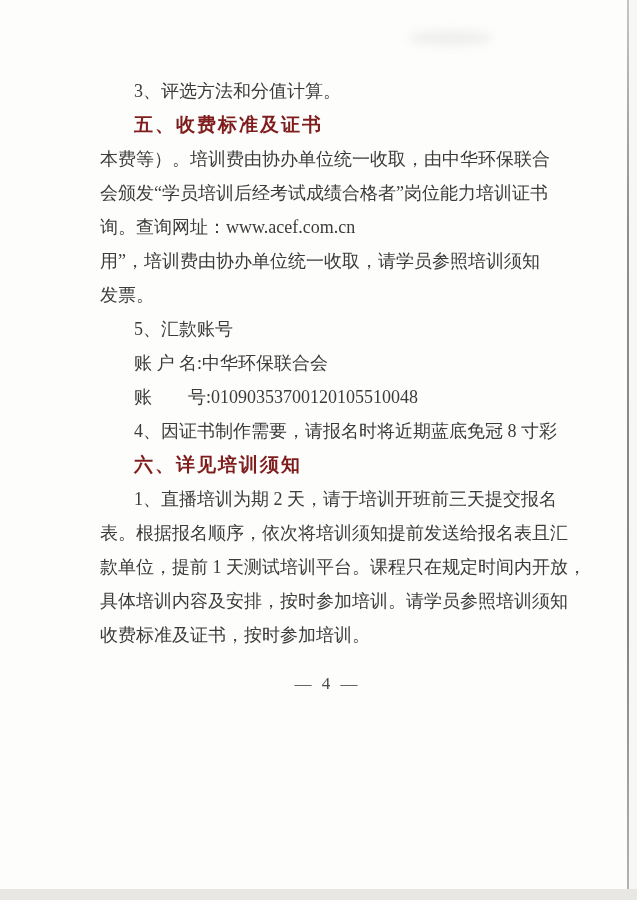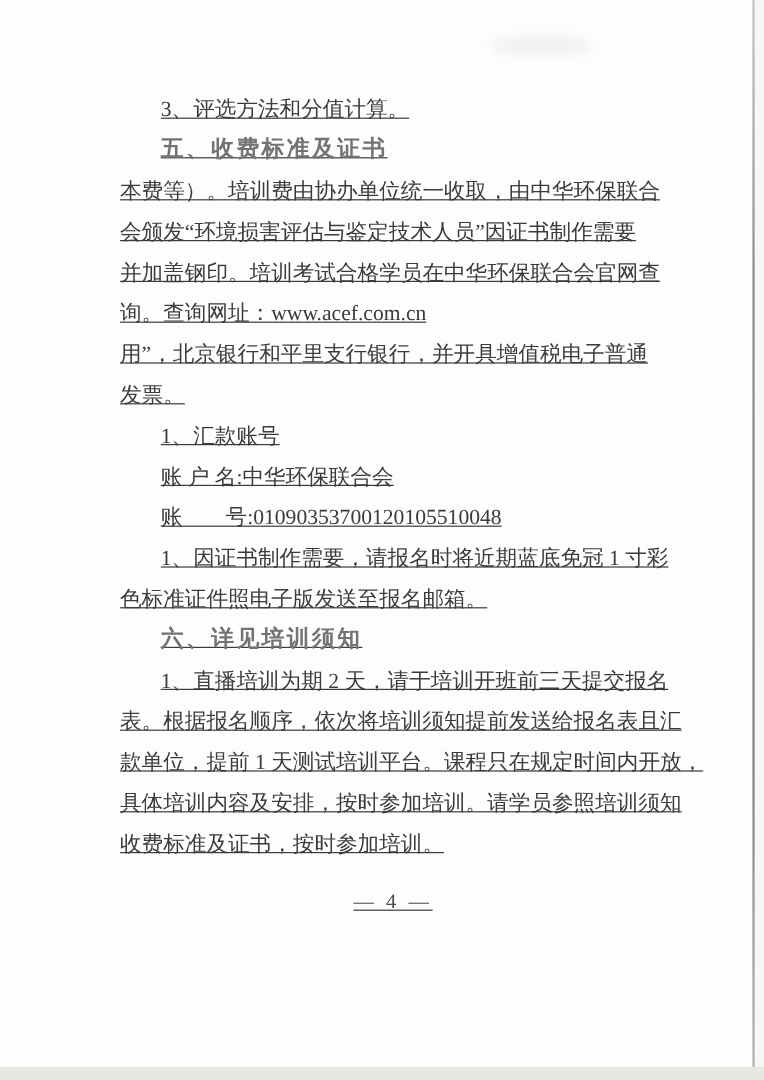--- a/index.html
+++ b/index.html
@@ -56,27 +56,26 @@
   }
   .text-block {
     position: absolute;
     left: 100px;
     top: 74px;
     width: 455px;
     font-size: 18px;
     line-height: 34px;
     color: #3b3b3b;
     white-space: nowrap;
-    text-decoration: underline;
   }
   .line { height: 34px; }
   .line.indent { padding-left: 34px; }
   .line.heading {
     font-weight: bold;
-    color: #737373;
+    color: #7f1d1d;
     font-size: 19px;
     letter-spacing: 2px;
   }
   .page-number {
     text-align: center;
     margin-top: 15px;
     font-size: 17px;
     letter-spacing: 3px;
     color: #4a4a4a;
   }
@@ -85,30 +84,28 @@
 <body>
 
 <div class="scan-page">
 
   <div class="smudge"></div>
 
   <div class="text-block">
     <div class="line indent">3、评选方法和分值计算。</div>
     <div class="line indent heading">五、收费标准及证书</div>
     <div class="line">本费等）。培训费由协办单位统一收取，由中华环保联合</div>
-    <div class="line">会颁发“环境损害评估与鉴定技术人员”因证书制作需要</div>
-    <div class="line">并加盖钢印。培训考试合格学员在中华环保联合会官网查</div>
+    <div class="line">会颁发“学员培训后经考试成绩合格者”岗位能力培训证书</div>
     <div class="line">询。查询网址：www.acef.com.cn</div>
-    <div class="line">用”，北京银行和平里支行银行，并开具增值税电子普通</div>
+    <div class="line">用”，培训费由协办单位统一收取，请学员参照培训须知</div>
     <div class="line">发票。</div>
-    <div class="line indent">1、汇款账号</div>
+    <div class="line indent">5、汇款账号</div>
     <div class="line indent">账 户 名:中华环保联合会</div>
     <div class="line indent">账　　号:01090353700120105510048</div>
-    <div class="line indent">1、因证书制作需要，请报名时将近期蓝底免冠 1 寸彩</div>
-    <div class="line">色标准证件照电子版发送至报名邮箱。</div>
+    <div class="line indent">4、因证书制作需要，请报名时将近期蓝底免冠 8 寸彩</div>
     <div class="line indent heading">六、详见培训须知</div>
     <div class="line indent">1、直播培训为期 2 天，请于培训开班前三天提交报名</div>
     <div class="line">表。根据报名顺序，依次将培训须知提前发送给报名表且汇</div>
     <div class="line">款单位，提前 1 天测试培训平台。课程只在规定时间内开放，</div>
     <div class="line">具体培训内容及安排，按时参加培训。请学员参照培训须知</div>
     <div class="line">收费标准及证书，按时参加培训。</div>
     <div class="page-number">— 4 —</div>
   </div>
 
   <div class="fold-line"></div>

